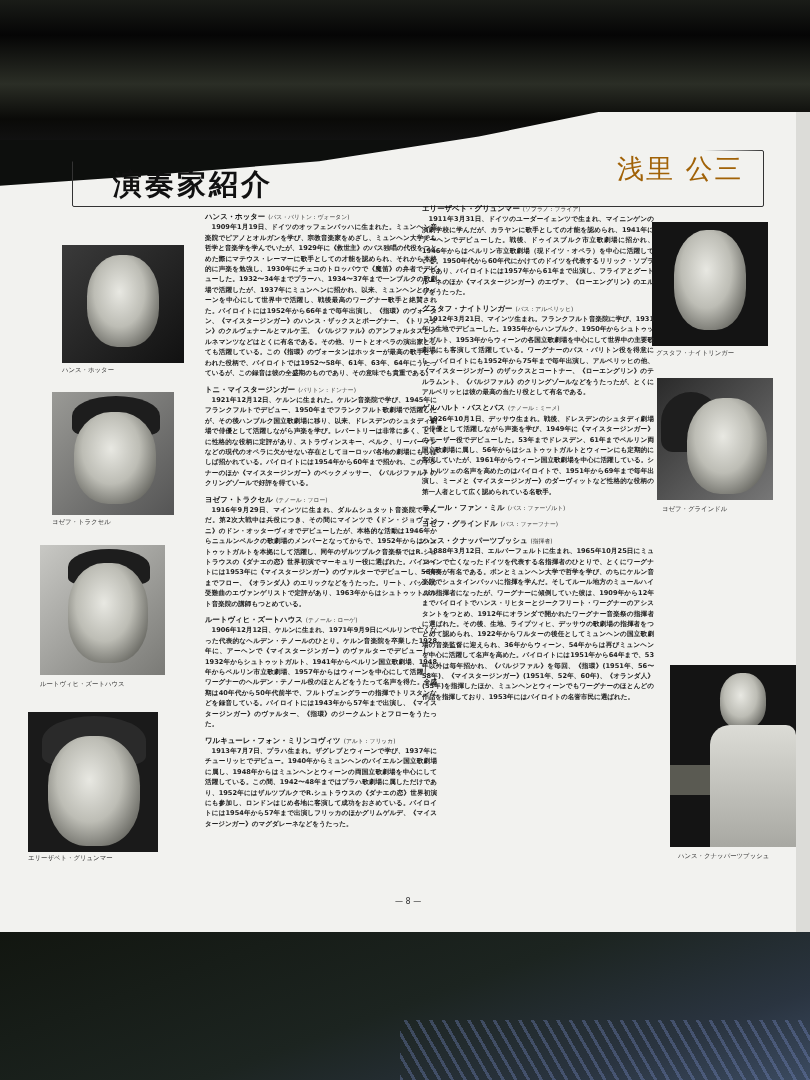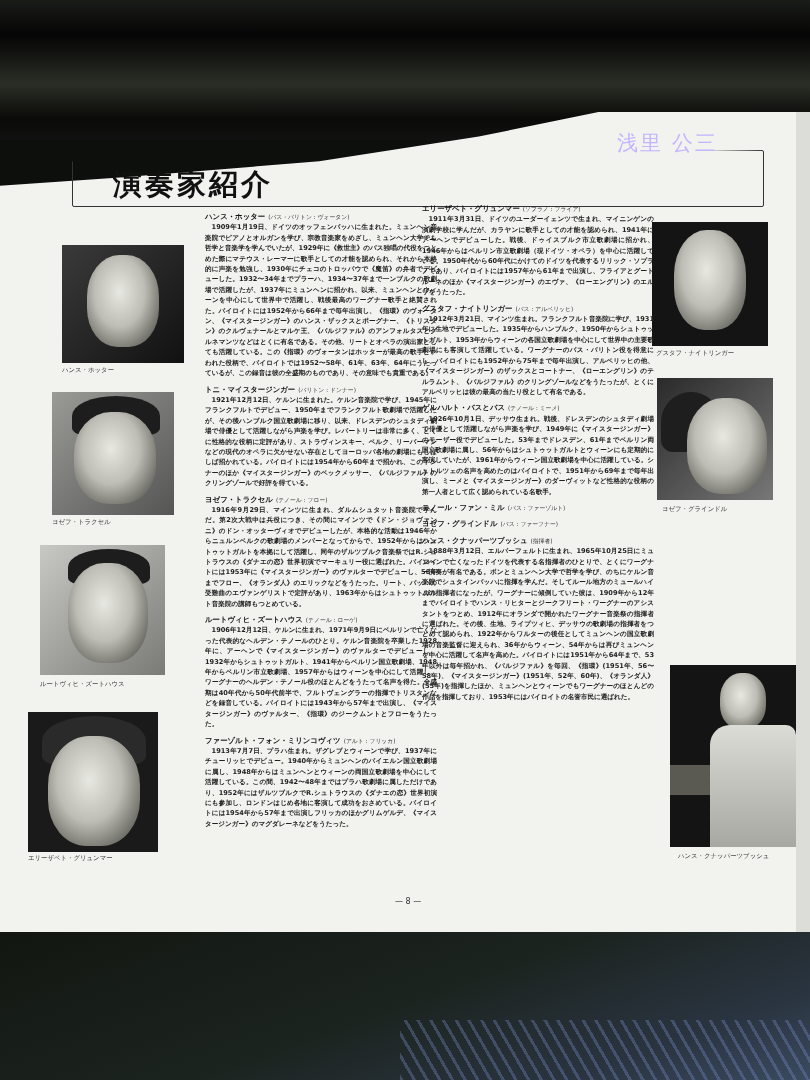--- a/index.html
+++ b/index.html
@@ -10,21 +10,21 @@
     background:linear-gradient(160deg,#121610 0%,#1c2420 50%,#2a3440 80%,#3b4a60 100%);}
   .bg-lines{position:absolute;left:400px;top:1020px;width:410px;height:60px;
     background:repeating-linear-gradient(60deg,rgba(120,140,200,.35) 0 3px,transparent 3px 11px);}
   .page{position:absolute;left:0;top:112px;width:798px;height:820px;background:#f2f2ef;
     clip-path:polygon(0 9%,0 100%,100% 100%,100% 0,75% 0,60% 3%,40% 6%,15% 8%);}
   .page-edge{position:absolute;left:796px;top:112px;width:14px;height:820px;background:#dcdcd8;}
   .header-box{position:absolute;left:72px;top:150px;width:690px;height:55px;border:1px solid #333;border-radius:2px;
     clip-path:polygon(0 20%,100% 0,100% 100%,0 100%);}
   .title{position:absolute;left:113px;top:165px;font-size:29px;font-weight:bold;letter-spacing:3px;color:#111;
     font-family:"DejaVu Sans",sans-serif;}
-  .author{position:absolute;left:617px;top:129px;font-size:21px;color:#c4b5fd;letter-spacing:2px;}
+  .author{position:absolute;left:617px;top:151px;font-size:27px;color:#a16207;letter-spacing:2px;}
   .col{position:absolute;font-size:6.6px;line-height:10.4px;color:#222;text-align:justify;}
   .col1{left:205px;top:212px;width:232px;}
   .col2{left:422px;top:204px;width:232px;}
   .entry{margin-bottom:6px;}
   .entry-name{font-weight:bold;font-size:7.4px;color:#111;}
   .entry-role{font-size:5.8px;color:#333;margin-left:3px;}
   .entry-body{text-indent:1em;font-weight:bold;}
   .photo{position:absolute;background:linear-gradient(135deg,#555 0%,#222 45%,#111 100%);overflow:hidden;}
   .photo .face{position:absolute;border-radius:45% 45% 42% 42%;background:radial-gradient(ellipse at 45% 40%,#e8e8e2 0%,#bdbdb5 45%,#6a6a64 80%,#333 100%);}
   .photo .hair{position:absolute;border-radius:50% 50% 20% 20%;background:#1d1d1d;}
@@ -97,21 +97,21 @@
   </div>
   <div class="entry">
     <div><span class="entry-name">ヨゼフ・トラクセル</span><span class="entry-role">(テノール：フロー)</span></div>
     <div class="entry-body">1916年9月29日、マインツに生まれ、ダルムシュタット音楽院で学んだ。第2次大戦中は兵役につき、その間にマインツで《ドン・ジョヴァンニ》のドン・オッターヴィオでデビューしたが、本格的な活動は1946年からニュルンベルクの歌劇場のメンバーとなってからで、1952年からはシュトゥットガルトを本拠にして活躍し、同年のザルツブルク音楽祭ではR.シュトラウスの《ダナエの恋》世界初演でマーキュリー役に選ばれた。バイロイトには1953年に《マイスタージンガー》のヴァルターでデビューし、58年までフロー、《オランダ人》のエリックなどをうたった。リート、バッハの受難曲のエヴァンゲリストで定評があり、1963年からはシュトゥットガルト音楽院の講師もつとめている。</div>
   </div>
   <div class="entry">
     <div><span class="entry-name">ルートヴィヒ・ズートハウス</span><span class="entry-role">(テノール：ローゲ)</span></div>
     <div class="entry-body">1906年12月12日、ケルンに生まれ、1971年9月9日にベルリンで亡くなった代表的なヘルデン・テノールのひとり。ケルン音楽院を卒業した1928年に、アーヘンで《マイスタージンガー》のヴァルターでデビューし、1932年からシュトゥットガルト、1941年からベルリン国立歌劇場、1948年からベルリン市立歌劇場、1957年からはウィーンを中心にして活躍し、ワーグナーのヘルデン・テノール役のほとんどをうたって名声を得た。全盛期は40年代から50年代前半で、フルトヴェングラーの指揮でトリスタンなどを録音している。バイロイトには1943年から57年まで出演し、《マイスタージンガー》のヴァルター、《指環》のジークムントとフローをうたった。</div>
   </div>
   <div class="entry">
-    <div><span class="entry-name">ファーゾルト・フォン・ミリンコヴィツ</span><span class="entry-role">(アルト：フリッカ)</span></div>
+    <div><span class="entry-name">ワルキューレ・フォン・ミリンコヴィツ</span><span class="entry-role">(アルト：フリッカ)</span></div>
     <div class="entry-body">1913年7月7日、プラハ生まれ。ザグレブとウィーンで学び、1937年にチューリッヒでデビュー。1940年からミュンヘンのバイエルン国立歌劇場に属し、1948年からはミュンヘンとウィーンの両国立歌劇場を中心にして活躍している。この間、1942〜48年まではプラハ歌劇場に属しただけであり、1952年にはザルツブルクでR.シュトラウスの《ダナエの恋》世界初演にも参加し、ロンドンはじめ各地に客演して成功をおさめている。バイロイトには1954年から57年まで出演しフリッカのほかグリムゲルデ、《マイスタージンガー》のマグダレーネなどをうたった。</div>
   </div>
 </div>
 
 <div class="col col2">
   <div class="entry">
     <div><span class="entry-name">エリーザベト・グリュンマー</span><span class="entry-role">(ソプラノ：フライア)</span></div>
     <div class="entry-body">1911年3月31日、ドイツのユーダーイェンツで生まれ、マイニンゲンの演劇学校に学んだが、カラヤンに歌手としての才能を認められ、1941年にアーヘンでデビューした。戦後、ドゥイスブルク市立歌劇場に招かれ、1946年からはベルリン市立歌劇場（現ドイツ・オペラ）を中心に活躍している。1950年代から60年代にかけてのドイツを代表するリリック・ソプラノであり、バイロイトには1957年から61年まで出演し、フライアとグートルーネのほか《マイスタージンガー》のエヴァ、《ローエングリン》のエルザをうたった。</div>
   </div>
   <div class="entry">

